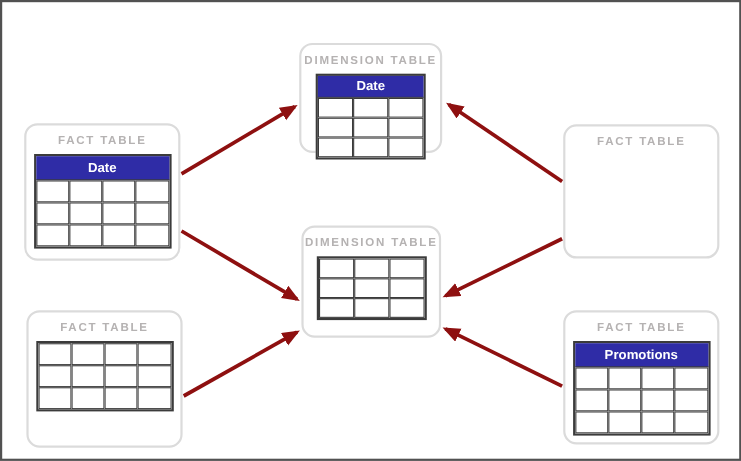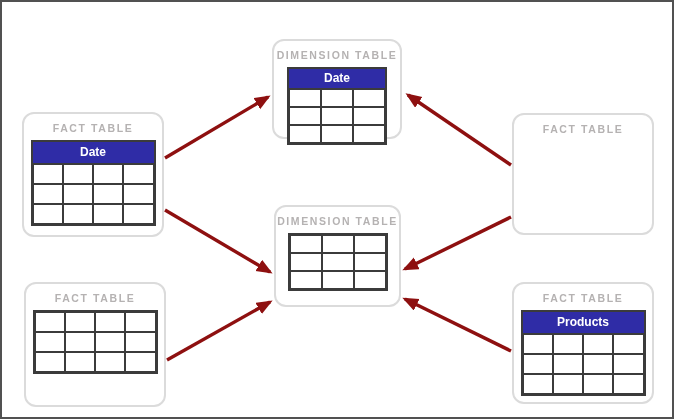--- a/index.html
+++ b/index.html
@@ -153,21 +153,21 @@
     </div>
   </div>
 
   <div class="entity fact" style="left:510px; top:111px; width:142px; height:122px;">
     <div class="entity-label">FACT TABLE</div>
   </div>
 
   <div class="entity fact" style="left:510px; top:280px; width:142px; height:122px;">
     <div class="entity-label">FACT TABLE</div>
     <div class="tbl">
-      <div class="tbl-header">Products</div>
+      <div class="tbl-header">Promotions</div>
       <div class="tbl-body" style="grid-template-columns: repeat(4, 1fr);">
           <div class="cell"></div>
           <div class="cell"></div>
           <div class="cell"></div>
           <div class="cell"></div>
           <div class="cell"></div>
           <div class="cell"></div>
           <div class="cell"></div>
           <div class="cell"></div>
           <div class="cell"></div>

